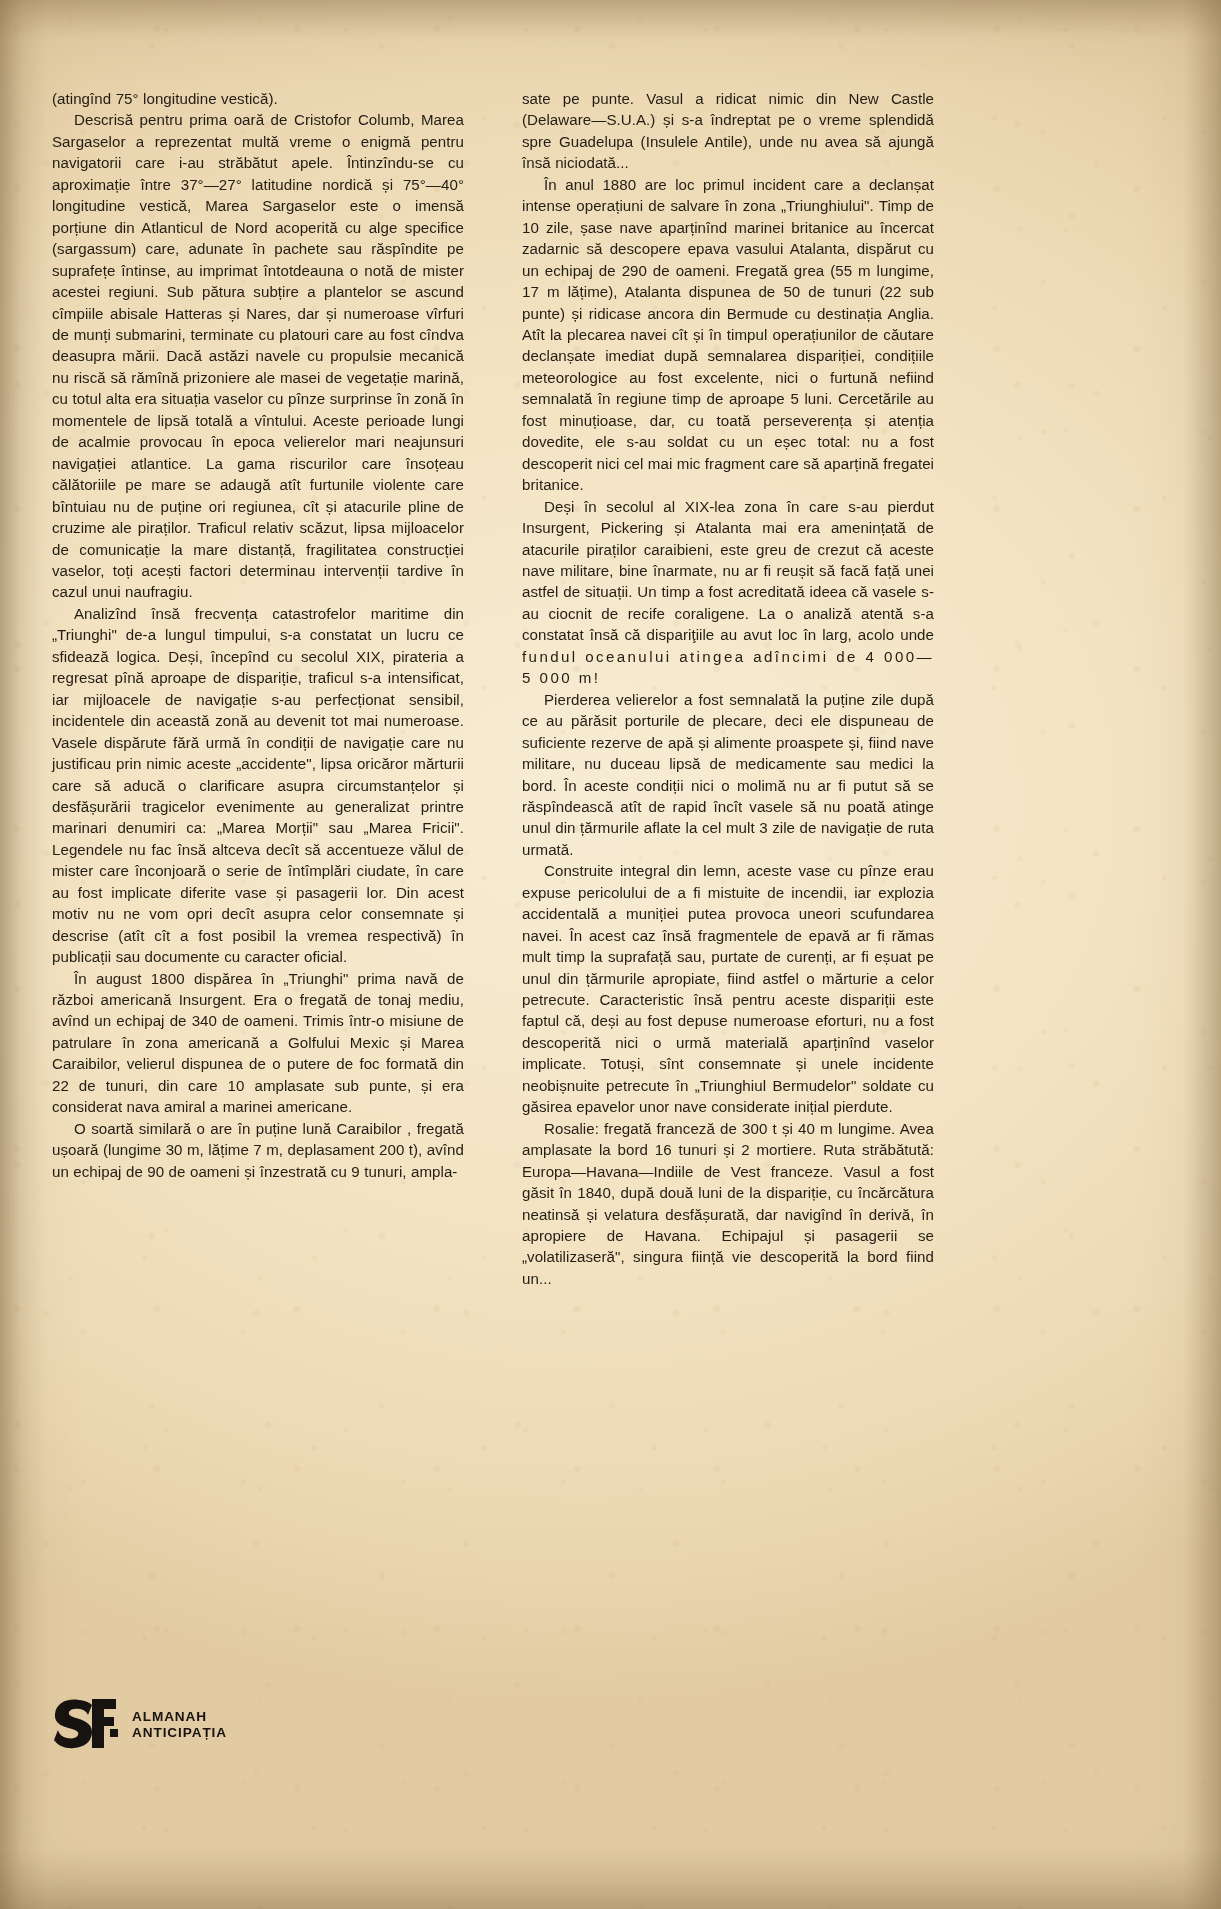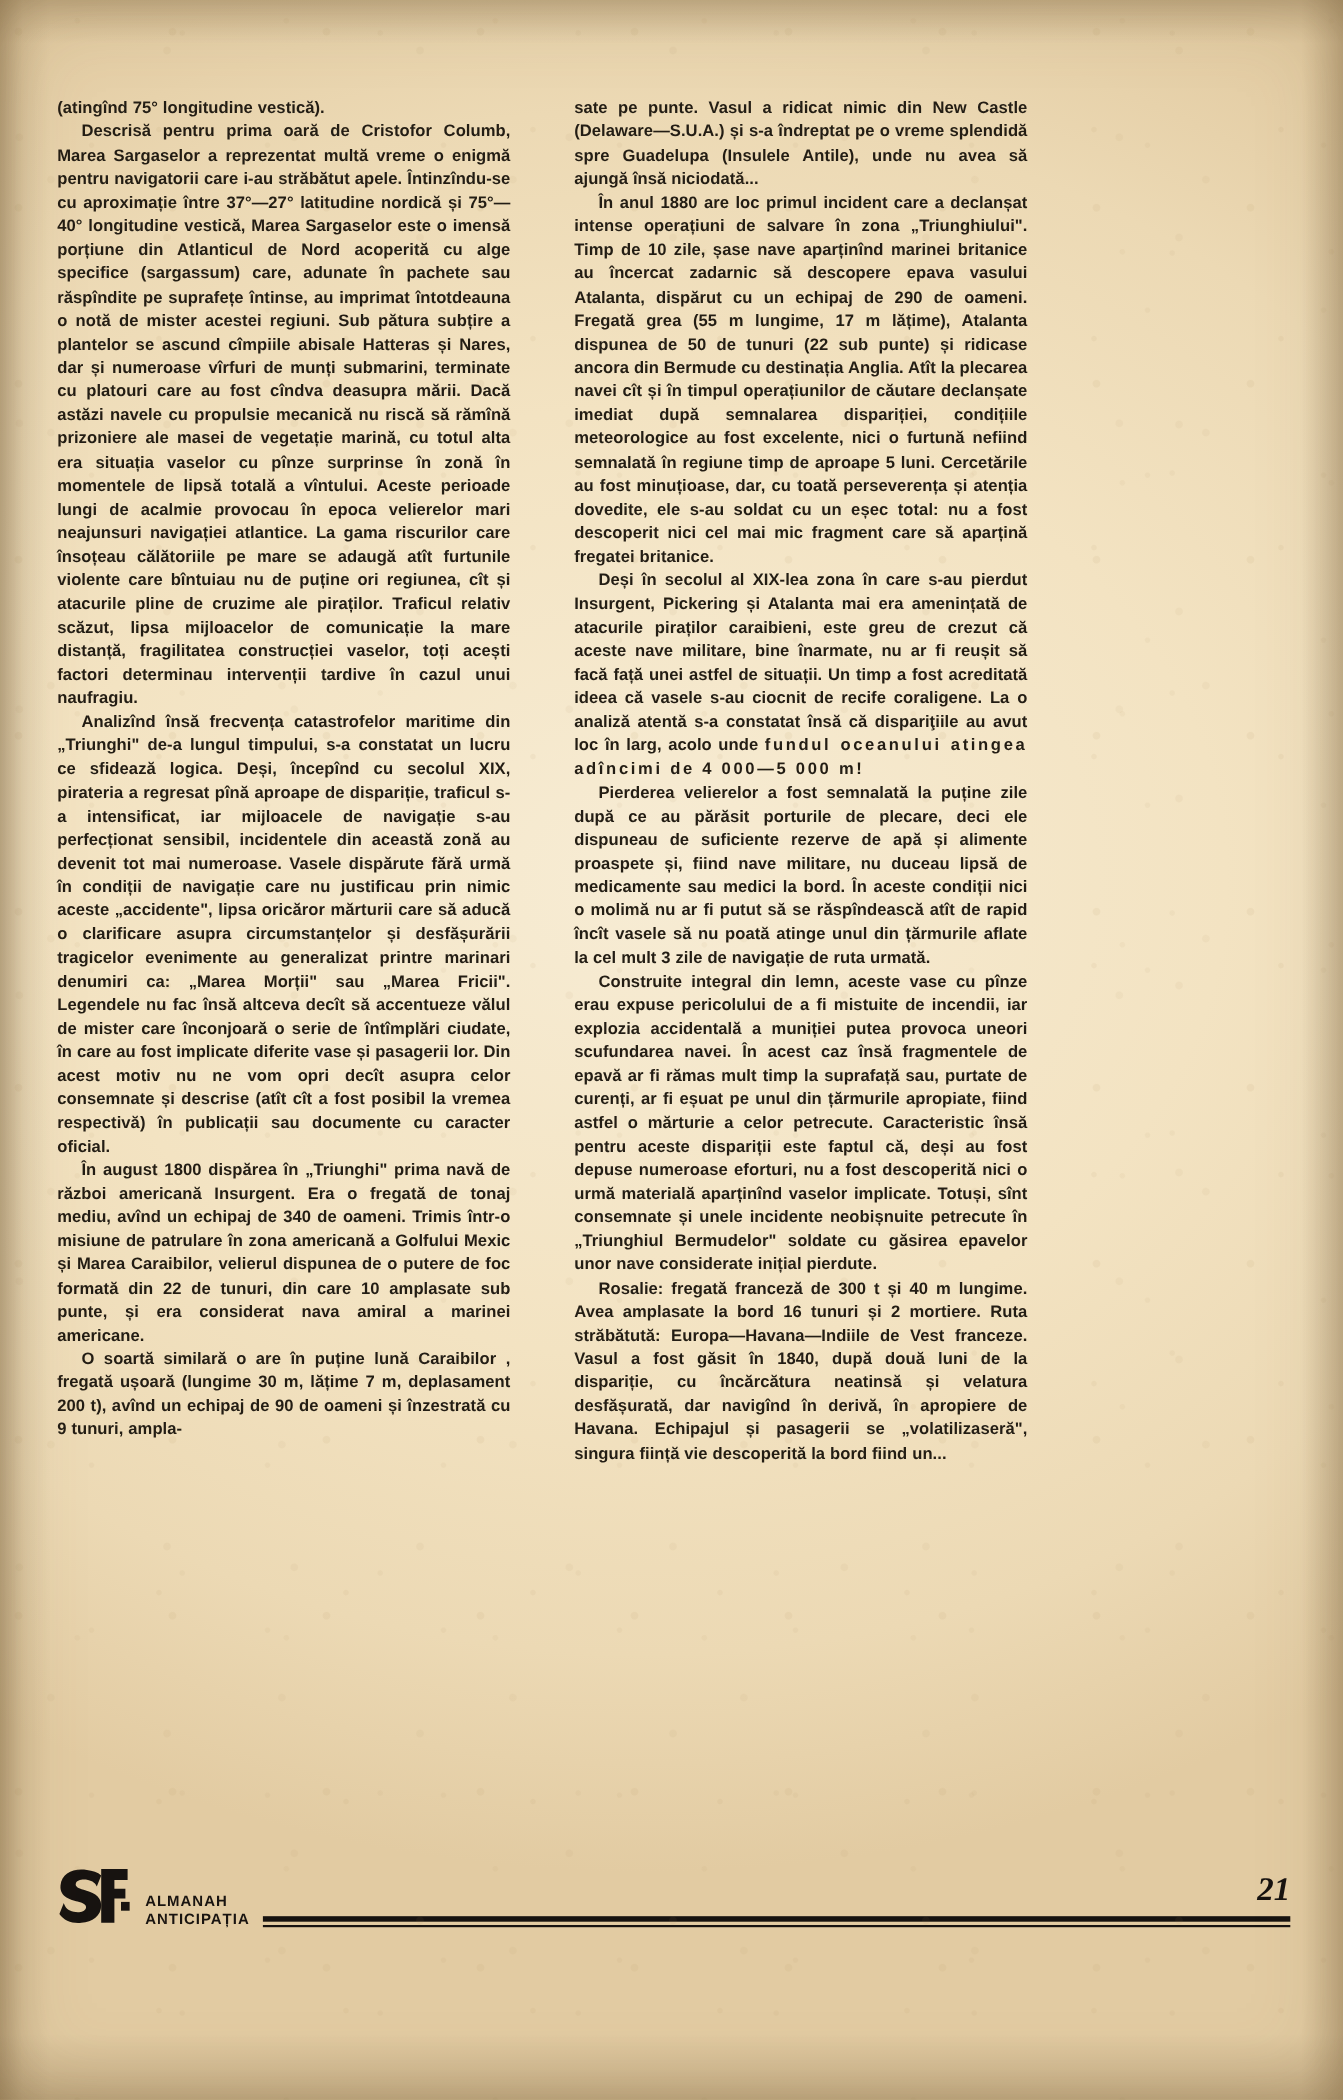--- a/index.html
+++ b/index.html
@@ -87,21 +87,21 @@
     gap: 58px;
   }
   .col {
     width: 412px;
   }
   .col p {
     margin: 0;
     font-family: "Liberation Sans", sans-serif;
     font-size: 15.1px;
     line-height: 21.45px;
-    font-weight: 700;
+    font-weight: 400;
     color: #231d14;
     text-align: justify;
     text-justify: inter-word;
     letter-spacing: .05px;
     word-spacing: .2px;
     -webkit-font-smoothing: none;
   }
   .col p.indent {
     text-indent: 22px;
   }
@@ -115,21 +115,21 @@
   
   .footer {
     position: absolute;
     left: 52px;
     right: 48px;
     top: 1694px;
     height: 86px;
   }
   .footer-inner {
     display: flex;
-    align-items: flex-end;
+    align-items: center;
   }
   .sf-logo {
     width: 66px;
     height: 56px;
     margin-top: 2px;
     flex: 0 0 auto;
   }
   .sf-logo svg { display:block; }
   .masthead {
     margin-left: 14px;
@@ -209,25 +209,20 @@
             <rect x="58" y="33" width="8" height="8"></rect>
           </g>
         </svg>
       </div>
 
       <div class="masthead">
         <div>ALMANAH</div>
         <div>ANTICIPAȚIA</div>
       </div>
 
-      <div class="rule-wrap">
-        <div class="rule-thick"></div>
-        <div class="rule-thin"></div>
-        <div class="pageno">21</div>
-      </div>
 
     </div>
   </div>
 
   <div class="grain"></div>
   <div class="gutter"></div>
   <div class="edge-right"></div>
   <div class="edge-top"></div>
   <div class="edge-bottom"></div>
   <div class="vignette"></div>

